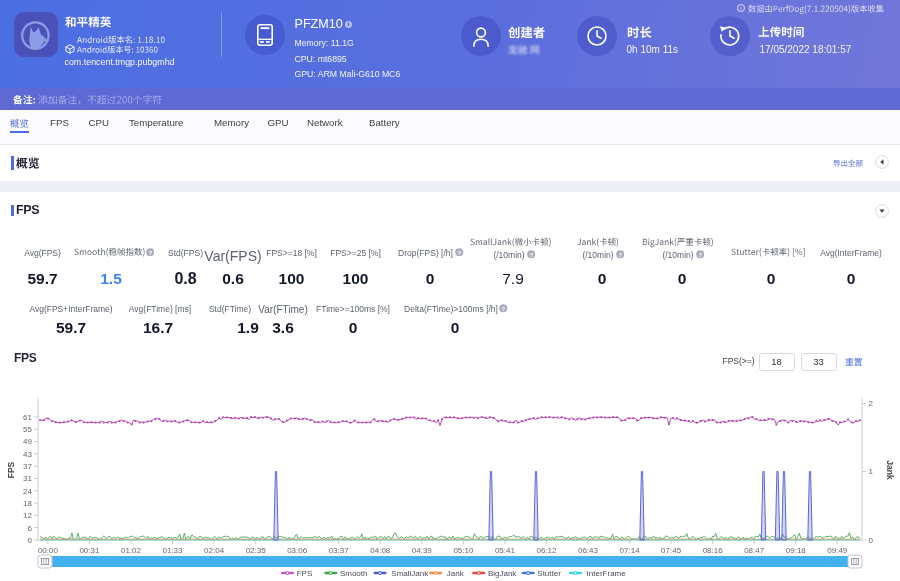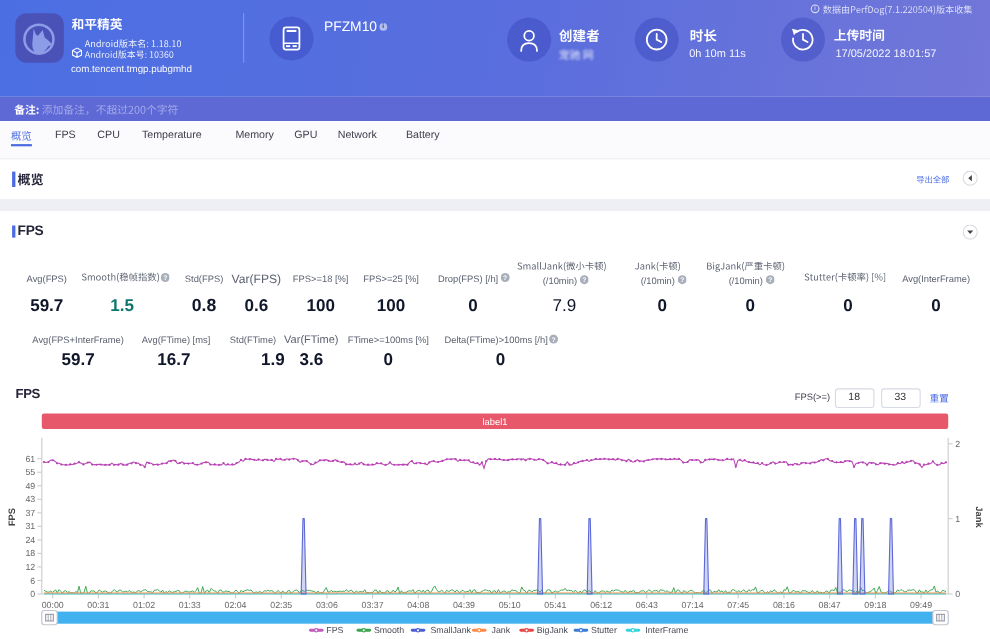--- a/index.html
+++ b/index.html
@@ -45,20 +45,21 @@
 <svg width="40" height="40" viewBox="0 0 40 40" style="display:block">
 <rect x="12.8" y="9.8" width="14.4" height="20.4" rx="2.2" fill="none" stroke="#fff" stroke-width="1.6"></rect>
 <rect x="15.6" y="12.2" width="8.8" height="1.9" fill="#fff"></rect>
 <line x1="13.2" y1="24.3" x2="26.8" y2="24.3" stroke="#fff" stroke-width="1.3"></line>
 <rect x="15" y="26.1" width="3.8" height="1.7" fill="#fff"></rect>
 <rect x="21" y="26.1" width="3.8" height="1.7" fill="#fff"></rect>
 </svg>
       </div>
 <div class="abs" style="left:294.5px;top:17.2px;font-size:12.6px;font-weight:normal;color:#fff">PFZM10</div>
 <div class="abs" style="left:344.5px;top:20.5px;width:7.5px;height:7.5px;border-radius:50%;background:rgba(255,255,255,.55);color:#3c4380;font-size:6px;font-weight:bold;text-align:center;line-height:7.5px">i</div>
+<div class="abs" style="left:294.5px;top:35.9px;font-size:8.7px;color:rgba(255,255,255,.93);line-height:15.7px">Memory: 11.1G<br>CPU: mt6895<br>GPU: ARM Mali-G610 MC6</div>
 <div class="abs" style="left:460.5px;top:16px;width:40px;height:40px;border-radius:50%;background:rgba(47,58,178,.35)">
 <svg width="40" height="40" viewBox="0 0 40 40" style="display:block">
 <circle cx="20" cy="16.5" r="4.4" fill="none" stroke="#fff" stroke-width="1.6"></circle>
 <path d="M12.8 30.3 C12.8 25.5 15.7 23.3 20 23.3 C24.3 23.3 27.2 25.5 27.2 30.3" fill="none" stroke="#fff" stroke-width="1.6" stroke-linecap="round"></path>
 </svg>
       </div>
 <div style="position:absolute;left:508px;top:24px">
         <svg width="37" height="17" viewBox="0 0 37 17" style="display:block;overflow:visible">
           <g transform="translate(0,13.1) scale(0.012400)">
             <path d="M809 -830V-51C809 -32 801 -26 781 -25C761 -25 694 -25 630 -28C647 4 665 55 671 88C765 88 830 85 872 66C913 48 928 17 928 -51V-830ZM617 -735V-167H732V-735ZM186 -486H182C239 -541 290 -605 333 -675C387 -613 444 -544 484 -486ZM297 -852C244 -724 139 -589 17 -507C43 -487 84 -444 103 -418L134 -443V-76C134 41 170 73 288 73C313 73 422 73 449 73C552 73 583 31 596 -111C565 -118 518 -136 493 -155C487 -49 480 -29 439 -29C413 -29 324 -29 303 -29C257 -29 250 -35 250 -76V-383H409C403 -297 396 -260 387 -248C379 -240 371 -238 358 -238C343 -238 314 -238 281 -242C297 -214 308 -172 310 -141C353 -140 394 -141 418 -144C445 -148 466 -156 485 -178C508 -206 519 -279 526 -445V-449L603 -521C558 -589 464 -693 388 -774L407 -817Z M1388 -775V-685H1557V-637H1334V-548H1557V-498H1383V-407H1557V-359H1377V-275H1557V-225H1338V-134H1557V-66H1671V-134H1936V-225H1671V-275H1904V-359H1671V-407H1893V-548H1948V-637H1893V-775H1671V-849H1557V-775ZM1671 -548H1787V-498H1671ZM1671 -637V-685H1787V-637ZM1091 -360C1091 -373 1123 -393 1146 -405H1231C1222 -340 1209 -281 1192 -230C1174 -263 1157 -302 1144 -348L1056 -318C1080 -238 1110 -173 1145 -122C1113 -66 1073 -22 1025 11C1050 26 1094 67 1111 90C1154 58 1191 16 1223 -36C1327 49 1463 70 1632 70H1927C1934 38 1953 -15 1970 -39C1901 -37 1693 -37 1636 -37C1488 -38 1363 -55 1271 -133C1310 -229 1336 -350 1349 -496L1282 -512L1261 -509H1227C1271 -584 1316 -672 1354 -762L1282 -810L1245 -795H1056V-690H1202C1168 -610 1130 -542 1114 -519C1093 -485 1065 -458 1044 -452C1059 -429 1083 -383 1091 -360Z M2812 -821C2781 -776 2746 -733 2708 -693V-742H2491V-850H2372V-742H2136V-638H2372V-546H2050V-441H2391C2276 -372 2149 -316 2018 -274C2041 -250 2076 -201 2091 -175C2143 -194 2194 -215 2245 -239V90H2365V61H2710V86H2835V-361H2471C2512 -386 2551 -413 2589 -441H2950V-546H2716C2790 -613 2857 -687 2915 -767ZM2491 -546V-638H2654C2620 -606 2584 -575 2546 -546ZM2365 -107H2710V-40H2365ZM2365 -198V-262H2710V-198Z" fill="#ffffff"></path>
@@ -167,21 +168,21 @@
 <div class="abs" style="left:0;top:181px;width:900px;height:11px;background:#edeff5"></div>
 <div class="abs" style="left:0;top:192px;width:900px;height:389px;background:#fff"></div>
 <div class="abs" style="left:11px;top:204.5px;width:2.5px;height:11.5px;background:#4a6be2"></div>
 <div class="abs" style="left:16px;top:203px;font-size:12.5px;font-weight:bold;letter-spacing:-0.3px;color:#25253a">FPS</div>
 <svg class="abs" style="left:875px;top:203.5px" width="14" height="14" viewBox="0 0 14 14">
       <circle cx="7" cy="7" r="6.4" fill="#fff" stroke="#d9d9e3" stroke-width="1"></circle>
       <path d="M4.2 5.5 L7 8.8 L9.8 5.5 Z" fill="#444"></path>
     </svg>
 <div class="abs" style="left:42.5px;top:247.5px;transform:translateX(-50%);font-size:8.5px;color:#5b6170;white-space:nowrap">Avg(FPS)</div>
 <div class="abs" style="left:185.5px;top:247.5px;transform:translateX(-50%);font-size:8.5px;color:#5b6170;white-space:nowrap">Std(FPS)</div>
-<div class="abs" style="left:233px;top:247.5px;transform:translateX(-50%);font-size:11px;color:#5b6170;white-space:nowrap">Var(FPS)</div>
+<div class="abs" style="left:233px;top:247.5px;transform:translateX(-50%);font-size:14px;color:#5b6170;white-space:nowrap">Var(FPS)</div>
 <div class="abs" style="left:291.5px;top:247.5px;transform:translateX(-50%);font-size:8.5px;color:#5b6170;white-space:nowrap">FPS&gt;=18 [%]</div>
 <div class="abs" style="left:355.5px;top:247.5px;transform:translateX(-50%);font-size:8.5px;color:#5b6170;white-space:nowrap">FPS&gt;=25 [%]</div>
 <div class="abs" style="left:425.5px;top:247.5px;transform:translateX(-50%);font-size:8.5px;color:#5b6170;white-space:nowrap">Drop(FPS) [/h]</div>
 <svg class="abs" style="left:455px;top:248.0px" width="8.5" height="8.5" viewBox="0 0 9 9">
       <circle cx="4.5" cy="4.5" r="4.3" fill="#a9aebb"></circle>
       <text x="4.5" y="6.9" font-size="6.5" font-weight="bold" fill="#fff" text-anchor="middle" font-family="Liberation Sans">?</text>
     </svg>
 <div style="position:absolute;left:74.3px;top:246.0px">
       <svg width="71" height="12" viewBox="0 0 71 12" style="display:block;overflow:visible">
         <g transform="translate(0,9.0) scale(0.008500)">
@@ -231,21 +232,21 @@
     </svg>
 <div style="position:absolute;left:730.7px;top:246.0px">
       <svg width="75" height="12" viewBox="0 0 75 12" style="display:block;overflow:visible">
         <g transform="translate(0,9.0) scale(0.008500)">
           <path d="M304 13C457 13 553 -79 553 -195C553 -304 487 -354 402 -391L298 -436C241 -460 176 -487 176 -559C176 -624 230 -665 313 -665C381 -665 435 -639 480 -597L528 -656C477 -709 400 -746 313 -746C180 -746 82 -665 82 -552C82 -445 163 -393 231 -364L336 -318C406 -287 459 -263 459 -187C459 -116 402 -68 305 -68C229 -68 155 -104 103 -159L48 -95C111 -29 200 13 304 13Z M858 13C892 13 928 3 959 -7L941 -76C923 -68 899 -61 879 -61C816 -61 795 -99 795 -165V-469H943V-543H795V-696H719L709 -543L623 -538V-469H704V-168C704 -59 743 13 858 13Z M1224 13C1298 13 1352 -26 1403 -85H1406L1413 0H1489V-543H1398V-158C1346 -94 1307 -66 1251 -66C1179 -66 1149 -109 1149 -210V-543H1057V-199C1057 -60 1109 13 1224 13Z M1842 13C1876 13 1912 3 1943 -7L1925 -76C1907 -68 1883 -61 1863 -61C1800 -61 1779 -99 1779 -165V-469H1927V-543H1779V-696H1703L1693 -543L1607 -538V-469H1688V-168C1688 -59 1727 13 1842 13Z M2219 13C2253 13 2289 3 2320 -7L2302 -76C2284 -68 2260 -61 2240 -61C2177 -61 2156 -99 2156 -165V-469H2304V-543H2156V-696H2080L2070 -543L1984 -538V-469H2065V-168C2065 -59 2104 13 2219 13Z M2646 13C2719 13 2777 -11 2824 -42L2792 -103C2751 -76 2709 -60 2656 -60C2553 -60 2482 -134 2476 -250H2842C2844 -264 2846 -282 2846 -302C2846 -457 2768 -557 2629 -557C2505 -557 2386 -448 2386 -271C2386 -92 2501 13 2646 13ZM2475 -315C2486 -423 2554 -484 2631 -484C2716 -484 2766 -425 2766 -315Z M2980 0H3072V-349C3108 -441 3163 -475 3208 -475C3231 -475 3243 -472 3261 -466L3278 -545C3261 -554 3244 -557 3220 -557C3160 -557 3104 -513 3066 -444H3064L3055 -543H2980Z M3515 196 3571 171C3485 29 3444 -141 3444 -311C3444 -480 3485 -649 3571 -792L3515 -818C3423 -668 3368 -507 3368 -311C3368 -114 3423 47 3515 196Z M4148 -232C4255 -189 4402 -123 4477 -84L4518 -150C4441 -189 4291 -250 4187 -290ZM4053 -840V-472H3666V-398H4056V80H4134V-398H4563V-472H4131V-626H4462V-698H4131V-840Z M5302 -501C5297 -192 5281 -49 5043 25C5057 38 5076 64 5082 80C5340 -5 5363 -169 5369 -501ZM5337 -90C5405 -39 5491 34 5532 80L5576 28C5533 -16 5446 -86 5379 -135ZM4836 53C4854 34 4884 18 5084 -79C5080 -94 5073 -124 5072 -144L4908 -70V-244H5063V-572H5001V-309H4908V-650H5074V-716H4908V-839H4840V-716H4660V-650H4840V-309H4746V-572H4686V-244H4840V-87C4840 -46 4816 -22 4799 -12C4812 3 4830 34 4836 53ZM5137 -617V-158H5204V-556H5460V-160H5528V-617H5332C5345 -649 5359 -687 5372 -724H5563V-789H5100V-724H5300C5290 -689 5276 -648 5263 -617Z M6443 -643C6408 -603 6346 -548 6301 -515L6356 -478C6402 -510 6460 -558 6506 -605ZM5670 -337 5708 -277C5774 -309 5856 -353 5933 -394L5918 -451C5827 -407 5732 -363 5670 -337ZM5699 -599C5753 -565 5819 -515 5850 -481L5904 -527C5870 -561 5804 -609 5750 -640ZM6291 -408C6360 -366 6446 -306 6488 -266L6544 -311C6500 -351 6411 -410 6344 -448ZM5665 -202V-132H6074V80H6154V-132H6564V-202H6154V-284H6074V-202ZM6049 -828C6064 -805 6082 -776 6095 -750H5685V-681H6052C6022 -633 5988 -592 5975 -579C5960 -561 5945 -550 5931 -547C5938 -530 5948 -498 5952 -483C5967 -489 5989 -494 6104 -503C6056 -454 6013 -415 5993 -399C5959 -371 5933 -352 5911 -349C5919 -330 5929 -297 5932 -284C5953 -293 5988 -298 6250 -324C6262 -304 6272 -286 6278 -270L6338 -297C6317 -343 6266 -415 6221 -466L6165 -443C6182 -424 6199 -401 6214 -379L6037 -364C6125 -434 6213 -522 6293 -615L6232 -650C6211 -622 6187 -594 6164 -567L6035 -560C6068 -595 6101 -637 6130 -681H6555V-750H6183C6169 -779 6145 -818 6122 -847Z M6713 196C6805 47 6860 -114 6860 -311C6860 -507 6805 -668 6713 -818L6656 -792C6742 -649 6785 -480 6785 -311C6785 -141 6742 29 6656 171Z M7282 170H7480V118H7350V-739H7480V-792H7282Z M7719 -284C7820 -284 7886 -369 7886 -517C7886 -663 7820 -746 7719 -746C7619 -746 7553 -663 7553 -517C7553 -369 7619 -284 7719 -284ZM7719 -340C7661 -340 7622 -400 7622 -517C7622 -634 7661 -690 7719 -690C7777 -690 7816 -634 7816 -517C7816 -400 7777 -340 7719 -340ZM7740 13H7802L8207 -746H8145ZM8230 13C8330 13 8396 -71 8396 -219C8396 -366 8330 -449 8230 -449C8130 -449 8064 -366 8064 -219C8064 -71 8130 13 8230 13ZM8230 -43C8172 -43 8132 -102 8132 -219C8132 -336 8172 -393 8230 -393C8287 -393 8328 -336 8328 -219C8328 -102 8287 -43 8230 -43Z M8469 170H8668V-792H8469V-739H8599V118H8469Z" fill="#5b6170"></path>
         </g>
       </svg>
     </div>
 <div class="abs" style="left:851px;top:247.5px;transform:translateX(-50%);font-size:8.5px;color:#5b6170;white-space:nowrap">Avg(InterFrame)</div>
 <div class="abs" style="left:42.5px;top:270px;transform:translateX(-50%);font-size:15.5px;font-weight:bold;color:#11172b;white-space:nowrap">59.7</div>
-<div class="abs" style="left:111px;top:270px;transform:translateX(-50%);font-size:15.5px;font-weight:bold;color:#0f766e;white-space:nowrap">1.5</div>
+<div class="abs" style="left:111px;top:270px;transform:translateX(-50%);font-size:15.5px;font-weight:bold;color:#3b82f6;white-space:nowrap">1.5</div>
 <div class="abs" style="left:185.5px;top:270px;transform:translateX(-50%);font-size:16px;font-weight:bold;color:#11172b;white-space:nowrap">0.8</div>
 <div class="abs" style="left:233px;top:270px;transform:translateX(-50%);font-size:15.5px;font-weight:bold;color:#11172b;white-space:nowrap">0.6</div>
 <div class="abs" style="left:291.5px;top:270px;transform:translateX(-50%);font-size:15.5px;font-weight:bold;color:#11172b;white-space:nowrap">100</div>
 <div class="abs" style="left:355.5px;top:270px;transform:translateX(-50%);font-size:15.5px;font-weight:bold;color:#11172b;white-space:nowrap">100</div>
 <div class="abs" style="left:430px;top:270px;transform:translateX(-50%);font-size:15.5px;font-weight:bold;color:#11172b;white-space:nowrap">0</div>
 <div class="abs" style="left:513px;top:270px;transform:translateX(-50%);font-size:15.5px;font-weight:normal;color:#11172b;white-space:nowrap">7.9</div>
 <div class="abs" style="left:602px;top:270px;transform:translateX(-50%);font-size:15.5px;font-weight:bold;color:#11172b;white-space:nowrap">0</div>
 <div class="abs" style="left:682px;top:270px;transform:translateX(-50%);font-size:15.5px;font-weight:bold;color:#11172b;white-space:nowrap">0</div>
 <div class="abs" style="left:771px;top:270px;transform:translateX(-50%);font-size:15.5px;font-weight:bold;color:#11172b;white-space:nowrap">0</div>
 <div class="abs" style="left:851px;top:270px;transform:translateX(-50%);font-size:15.5px;font-weight:bold;color:#11172b;white-space:nowrap">0</div>
@@ -269,21 +270,20 @@
 <div class="abs" style="left:722.5px;top:356px;font-size:8.5px;color:#3d3d4c">FPS(&gt;=)</div>
 <div class="abs" style="left:758.5px;top:352.5px;width:36px;height:18px;border:1px solid #d6dae4;border-radius:3px;font-size:9.5px;color:#333;text-align:center;line-height:16px">18</div>
 <div class="abs" style="left:800.5px;top:352.5px;width:36px;height:18px;border:1px solid #d6dae4;border-radius:3px;font-size:9.5px;color:#333;text-align:center;line-height:16px">33</div>
 <div style="position:absolute;left:845px;top:355.5px">
       <svg width="18" height="12" viewBox="0 0 18 12" style="display:block;overflow:visible">
         <g transform="translate(0,9.3) scale(0.008800)">
           <path d="M159 -540V-229H459V-160H127V-100H459V-13H52V48H949V-13H534V-100H886V-160H534V-229H848V-540H534V-601H944V-663H534V-740C651 -749 761 -761 847 -776L807 -834C649 -806 366 -787 133 -781C140 -766 148 -739 149 -722C247 -724 354 -728 459 -734V-663H58V-601H459V-540ZM232 -360H459V-284H232ZM534 -360H772V-284H534ZM232 -486H459V-411H232ZM534 -486H772V-411H534Z M1651 -748H1820V-658H1651ZM1417 -748H1582V-658H1417ZM1189 -748H1348V-658H1189ZM1190 -427V-6H1057V50H1945V-6H1808V-427H1495L1509 -486H1922V-545H1520L1531 -603H1895V-802H1117V-603H1454L1446 -545H1068V-486H1436L1424 -427ZM1262 -6V-68H1734V-6ZM1262 -275H1734V-217H1262ZM1262 -320V-376H1734V-320ZM1262 -172H1734V-113H1262Z" fill="#4a6be2"></path>
         </g>
       </svg>
     </div>
-<div class="abs" style="left:38px;top:376px;width:824px;height:14px;background:#e8586b;border-radius:2px;text-align:center;font-size:8.5px;color:#fff;line-height:14px">label1</div>
 <svg class="abs" style="left:0;top:0" width="900" height="581" viewBox="0 0 900 581">
       <line x1="38.0" y1="398" x2="38.0" y2="540.0" stroke="#ccc" stroke-width="1"></line>
       <line x1="862.0" y1="398" x2="862.0" y2="540.0" stroke="#ccc" stroke-width="1"></line>
       <line x1="38.0" y1="540.0" x2="862.0" y2="540.0" stroke="#ccc" stroke-width="1"></line>
       <line x1="34.0" y1="540.0" x2="38.0" y2="540.0" stroke="#ccc"></line>
       <text x="32.0" y="542.8" font-size="8" fill="#666" text-anchor="end" font-family="Liberation Sans">0</text>
       <line x1="34.0" y1="527.7" x2="38.0" y2="527.7" stroke="#ccc"></line>
       <text x="32.0" y="530.5" font-size="8" fill="#666" text-anchor="end" font-family="Liberation Sans">6</text>
       <line x1="34.0" y1="515.4" x2="38.0" y2="515.4" stroke="#ccc"></line>
       <text x="32.0" y="518.2" font-size="8" fill="#666" text-anchor="end" font-family="Liberation Sans">12</text>

